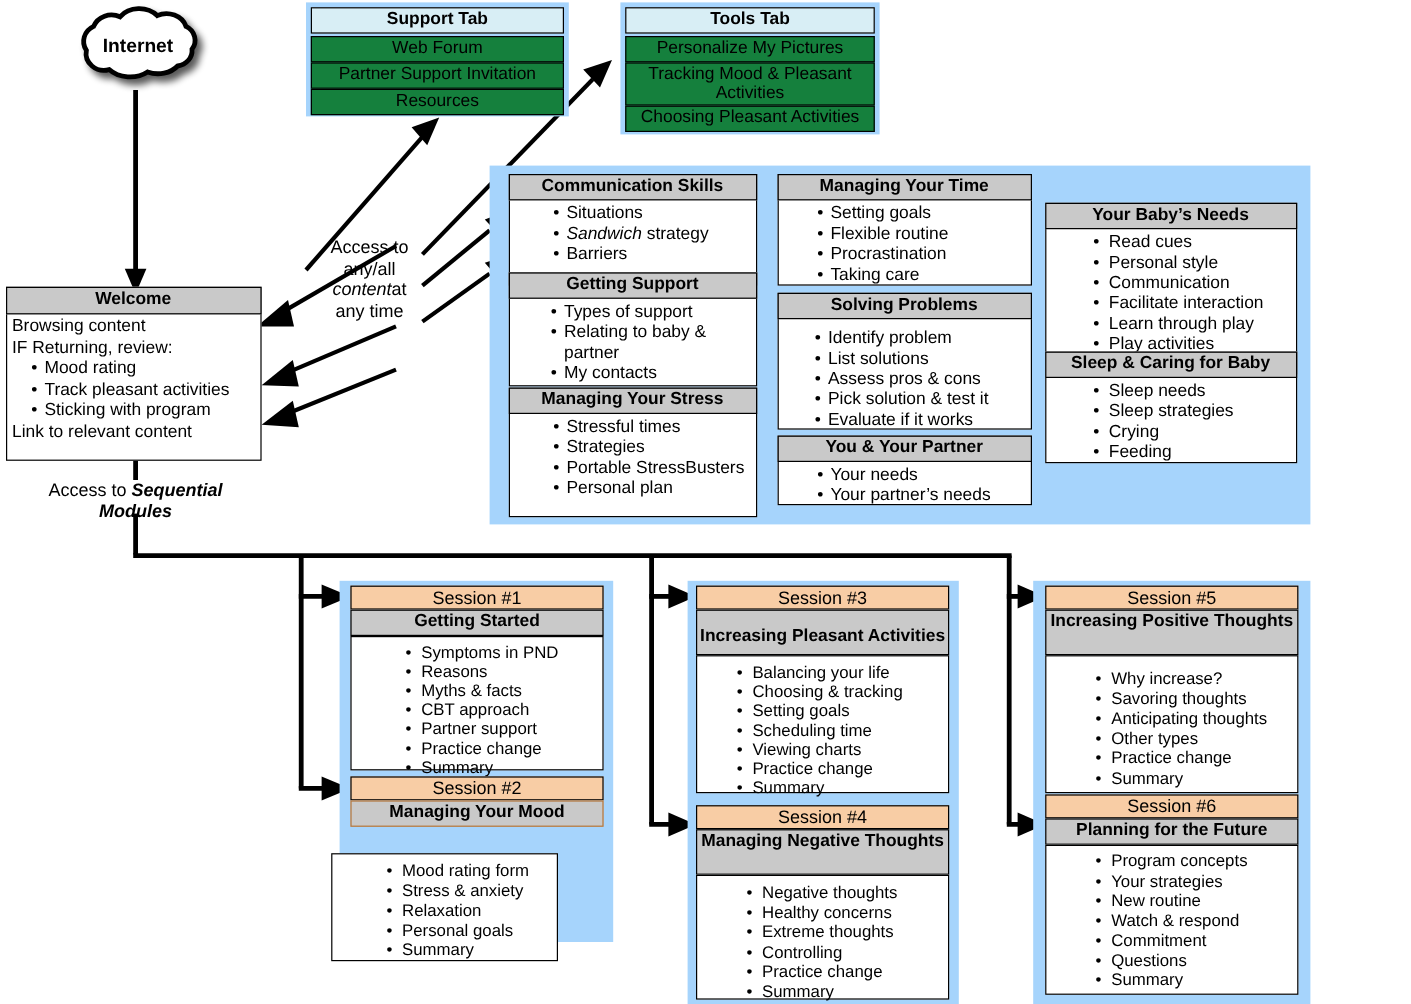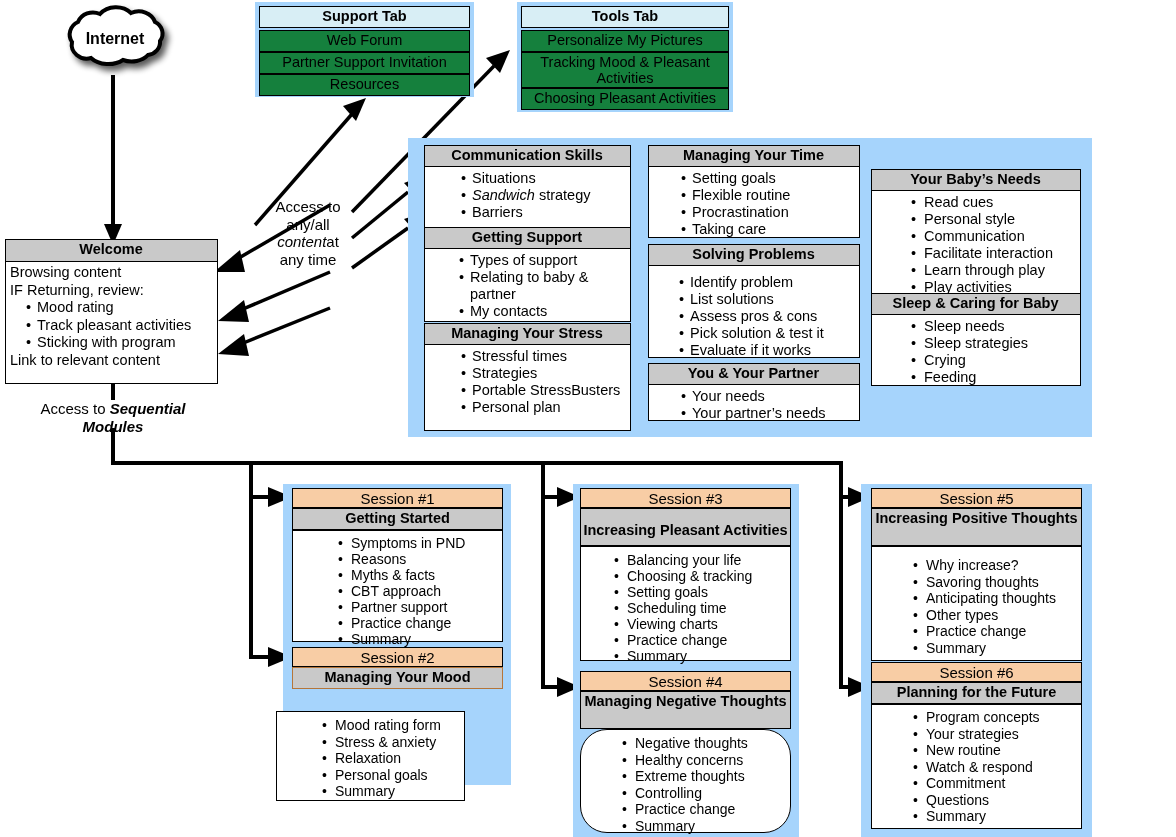--- a/index.html
+++ b/index.html
@@ -293,21 +293,21 @@
         <li>Viewing charts</li>
         <li>Practice change</li>
         <li>Summary</li>
       </ul>
     </div>
   </div>
 
   <div>
     <div class="hdr hdr-orange" style="position:absolute;left:580px;top:671px;width:211px;height:20px;">Session #4</div>
     <div class="hdr" style="position:absolute;left:580px;top:691px;width:211px;height:38px;line-height:17px;padding-top:1px;">Managing Negative Thoughts</div>
-    <div class="box" style="left:580px;top:729px;width:211px;height:104px;border-radius:27px;">
+    <div class="box" style="left:580px;top:729px;width:211px;height:104px;">
       <ul class="bl wide" style="position:absolute;left:36px;top:5px;width:172px;font-size:14px;line-height:16.5px;">
         <li>Negative thoughts</li>
         <li>Healthy concerns</li>
         <li>Extreme thoughts</li>
         <li>Controlling</li>
         <li>Practice change</li>
         <li>Summary</li>
       </ul>
     </div>
   </div>

